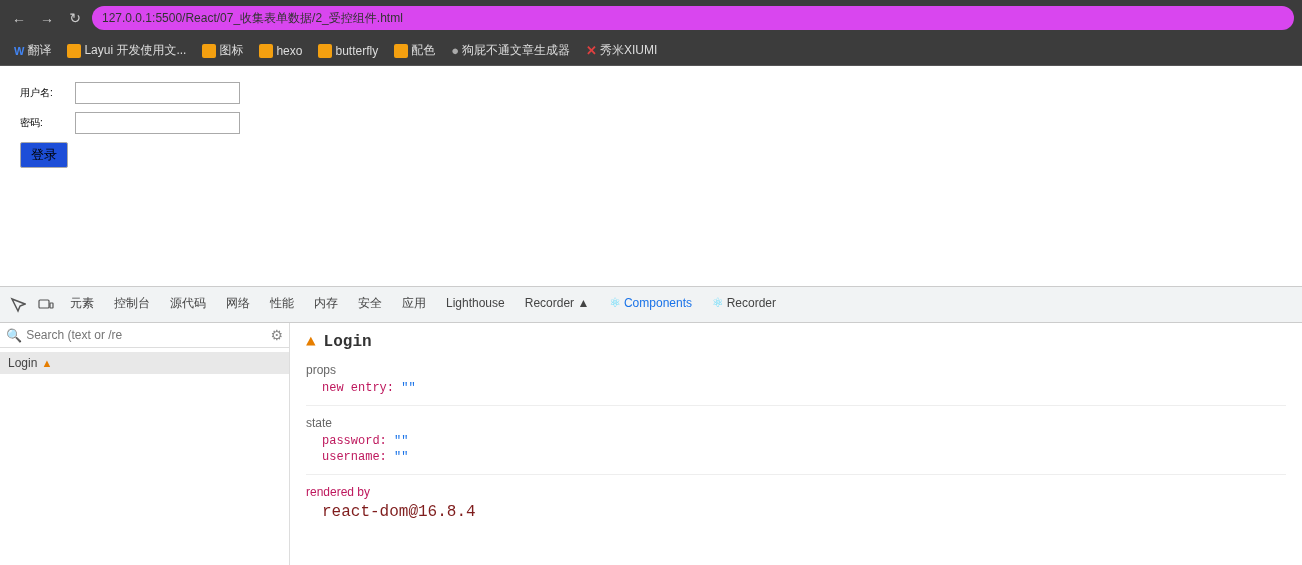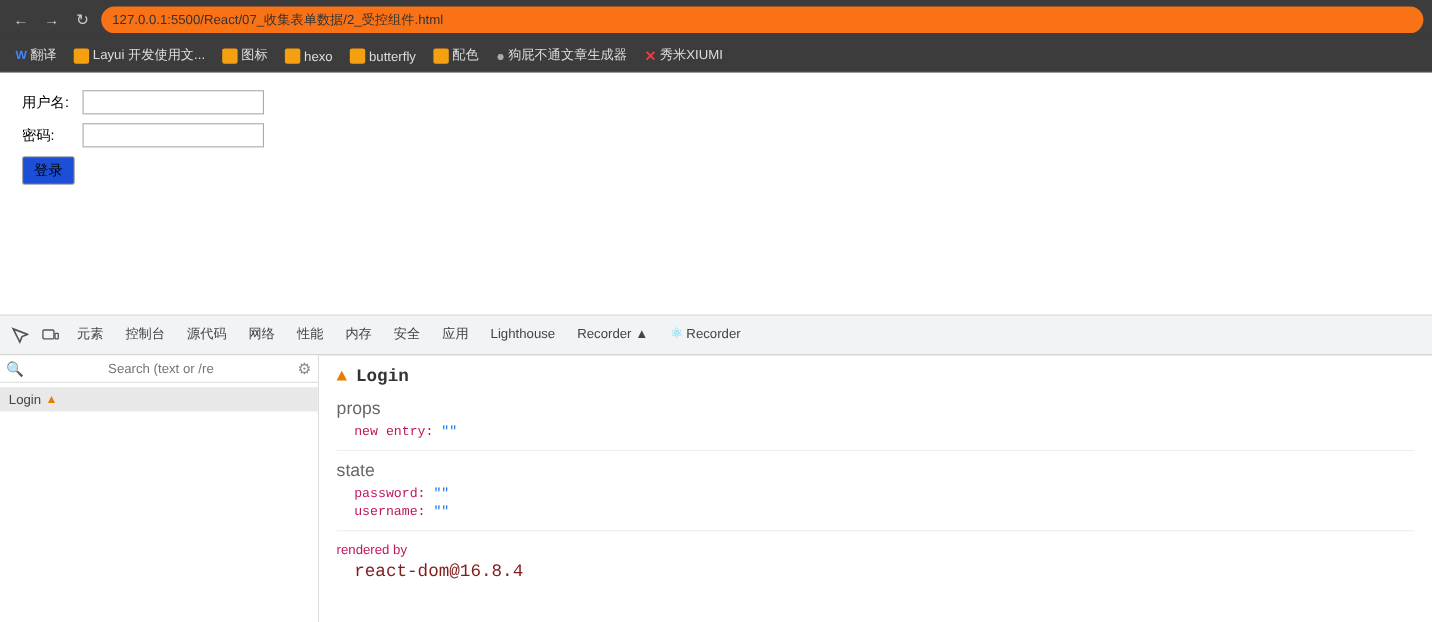--- a/index.html
+++ b/index.html
@@ -26,21 +26,21 @@
       border: none;
       color: #ccc;
       font-size: 14px;
       cursor: pointer;
       display: flex; align-items: center; justify-content: center;
       border-radius: 50%;
     }
 
     .address-bar {
       flex: 1;
-      background: #f97316;
+      background: #d946ef;
       border: none;
       border-radius: 12px;
       padding: 3px 10px;
       font-size: 12px;
       color: #333;
       height: 24px;
     }
 
     .bookmarks-bar {
       background: #3c3c3c;
@@ -78,21 +78,21 @@
       height: 220px;
     }
 
     .form-row {
       display: flex;
       align-items: center;
       margin-bottom: 8px;
     }
 
     .form-label {
-      font-size: 13px;
+      font-size: 10px;
       color: #000;
       min-width: 55px;
     }
 
     .form-input {
       border: 1px solid #aaa;
       outline: none;
       padding: 2px 4px;
       font-size: 13px;
       height: 22px;
@@ -175,21 +175,20 @@
       gap: 4px;
     }
 
     .search-input {
       flex: 1;
       border: none;
       outline: none;
       font-size: 12px;
       color: #0369a1;
       background: transparent;
-      text-align: center;
     }
 
     .search-icon-wrap {
       color: #888;
       font-size: 13px;
     }
 
     .settings-icon {
       color: #888;
       font-size: 14px;
@@ -232,21 +231,21 @@
       align-items: center;
       gap: 8px;
       margin-bottom: 12px;
       font-size: 16px;
       font-weight: bold;
       color: #333;
     }
 
     .section-label {
       color: #666;
-      font-size: 16px;
+      font-size: 12px;
       margin-bottom: 4px;
       font-family: Arial, sans-serif;
     }
 
     .prop-row {
       margin-left: 16px;
       margin-bottom: 2px;
       font-size: 12px;
     }
 
@@ -352,20 +351,23 @@
     <div class="devtools-tab">元素</div>
     <div class="devtools-tab">控制台</div>
     <div class="devtools-tab">源代码</div>
     <div class="devtools-tab">网络</div>
     <div class="devtools-tab">性能</div>
     <div class="devtools-tab">内存</div>
     <div class="devtools-tab">安全</div>
     <div class="devtools-tab">应用</div>
     <div class="devtools-tab">Lighthouse</div>
     <div class="devtools-tab">Recorder ▲</div>
+    <div class="devtools-tab active">
+      <span style="color:#61dafb; margin-right:3px; font-size:13px;">⚛</span><span>Components</span>
+    </div>
     <div class="devtools-tab">
       <span style="color:#61dafb; margin-right:3px; font-size:13px;">⚛</span><span>Recorder</span>
     </div>
   </div>
 
   <div class="devtools-body">
 
     <div class="devtools-left">
       <div class="search-bar">
         <span class="search-icon-wrap">🔍</span>

